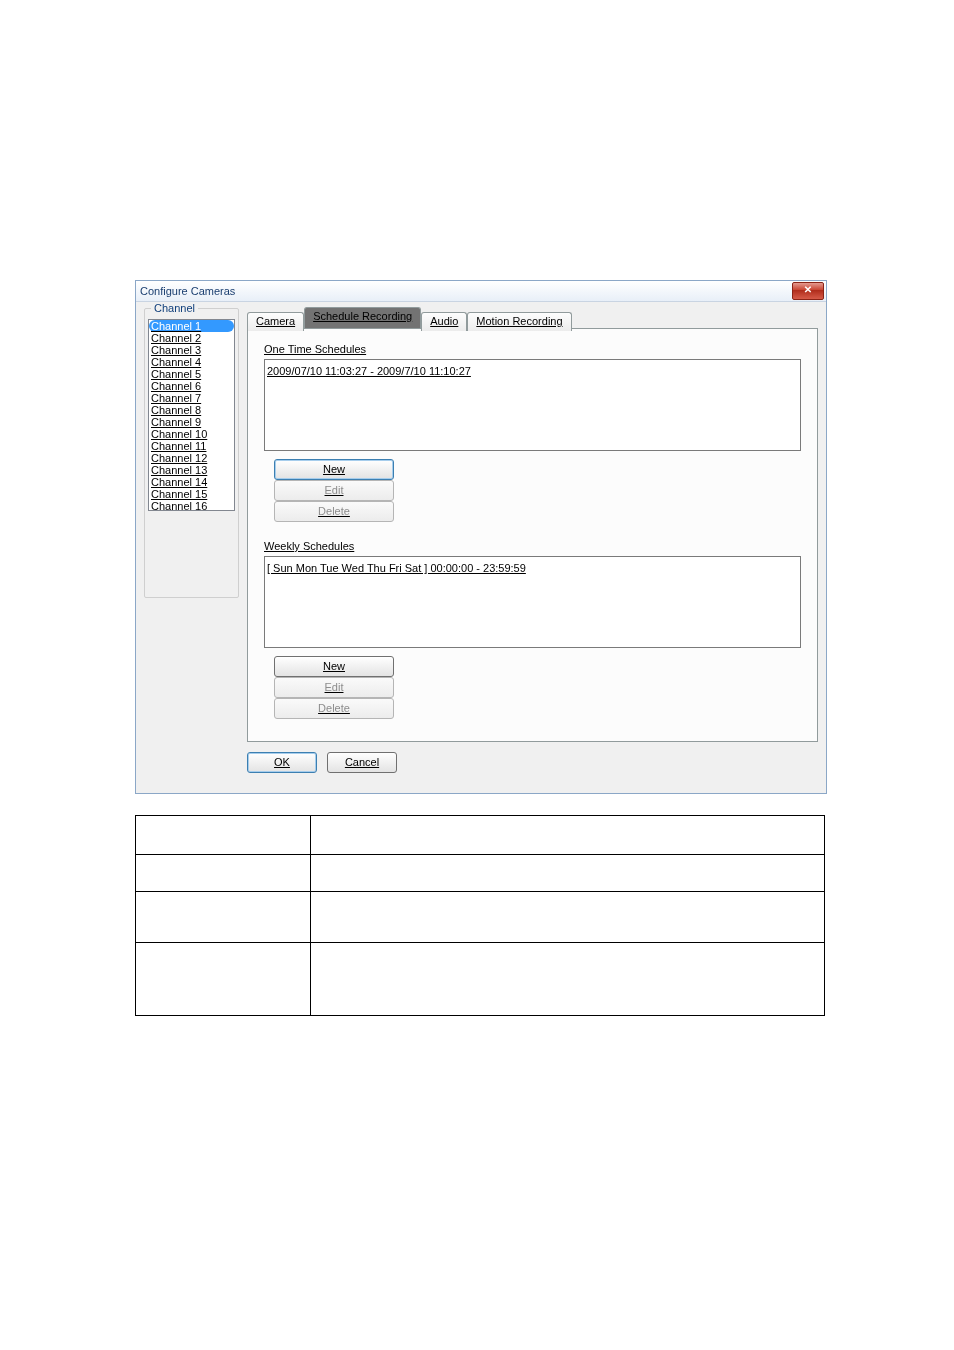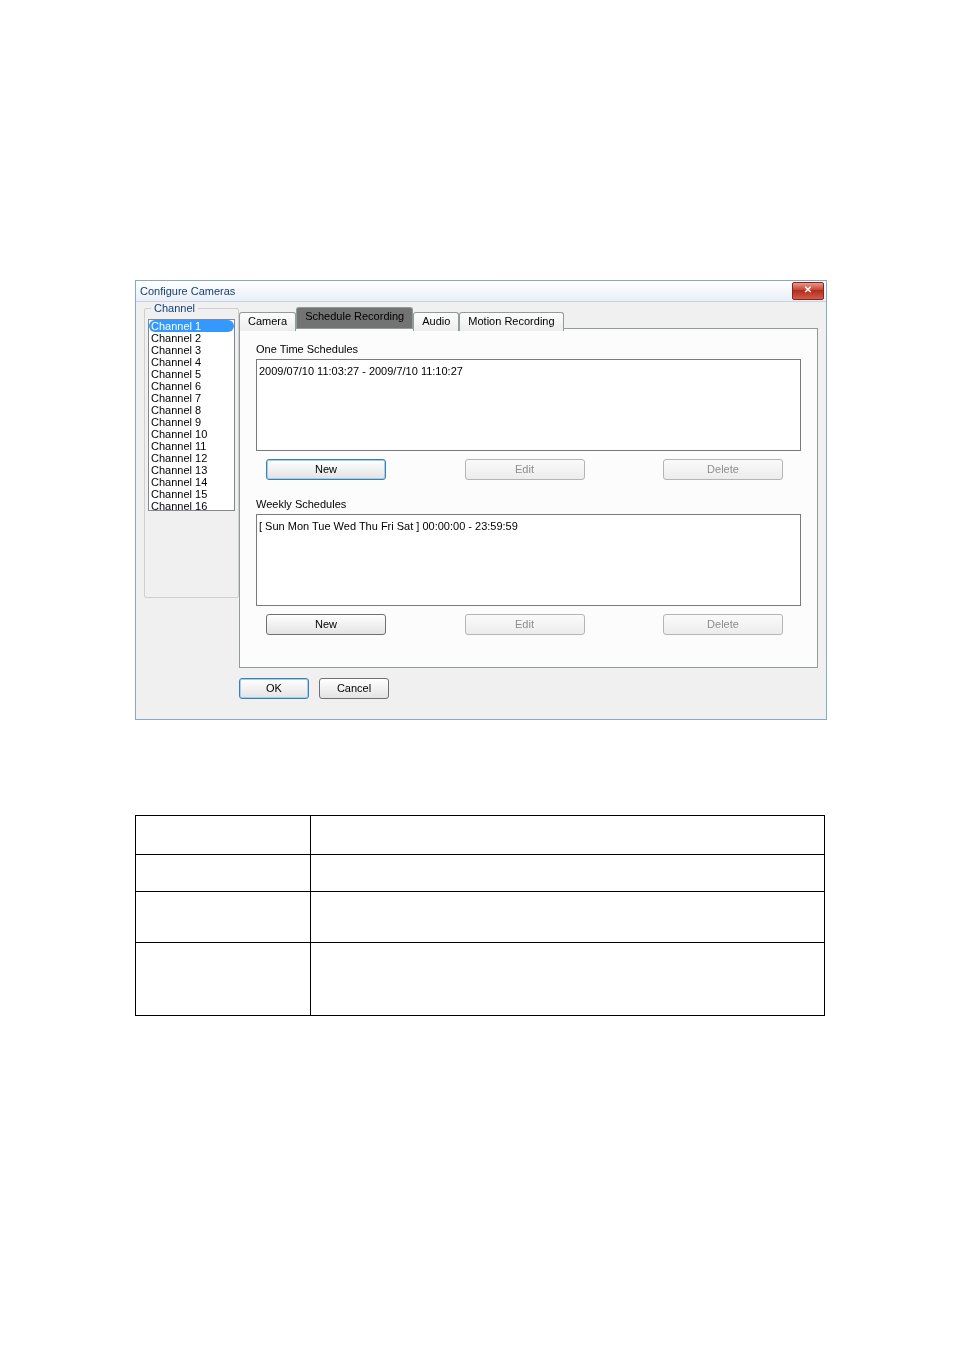--- a/index.html
+++ b/index.html
@@ -50,20 +50,22 @@
     border-radius: 2px;
     color: #fff;
     font-size: 10px;
     line-height: 14px;
     text-align: center;
     font-weight: bold;
   }
   .body {
     display: flex;
     padding: 6px 8px 10px 8px;
+    gap: 8px;
+    text-decoration: underline;
   }
 
   
   .channel-group {
     width: 95px;
     border: 1px solid #cfcfcf;
     border-radius: 2px;
     background: #f0f0f0;
     position: relative;
     padding: 10px 3px 3px 3px;
@@ -157,20 +159,21 @@
     box-sizing: border-box;
     padding: 4px 2px;
     font-size: 11px;
     line-height: 14px;
   }
   .btnrow {
     display: flex;
     justify-content: space-between;
     margin-top: 8px;
     padding: 0 18px 0 10px;
+    flex-direction: column;
   }
   .btn {
     width: 120px;
     height: 21px;
     border: 1px solid #707070;
     background: linear-gradient(#ffffff,#e3e3e3);
     border-radius: 3px;
     font-size: 11px;
     color: #000;
     text-align: center;

